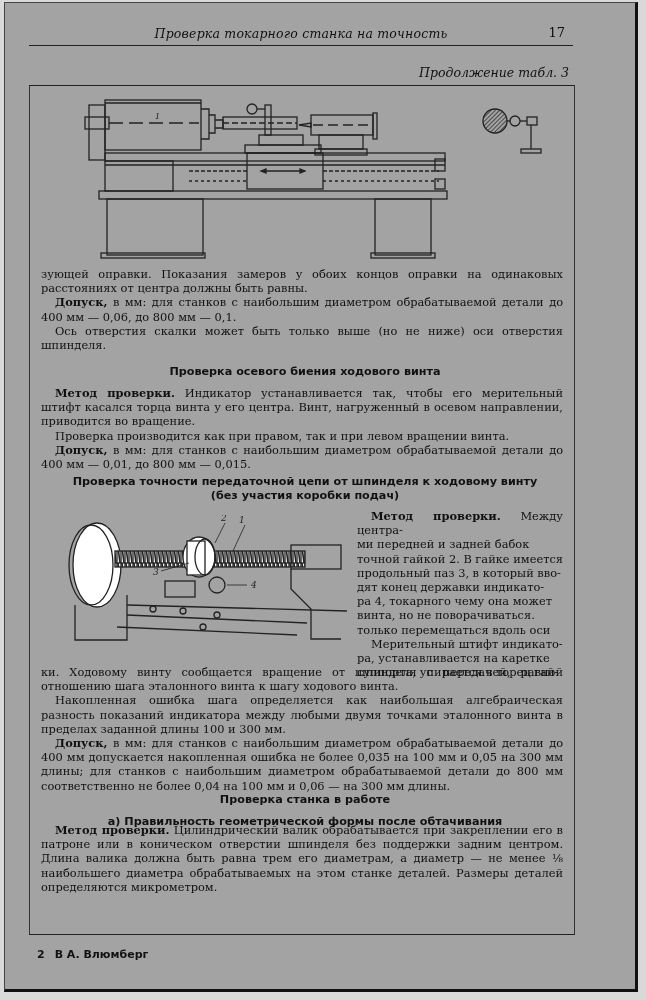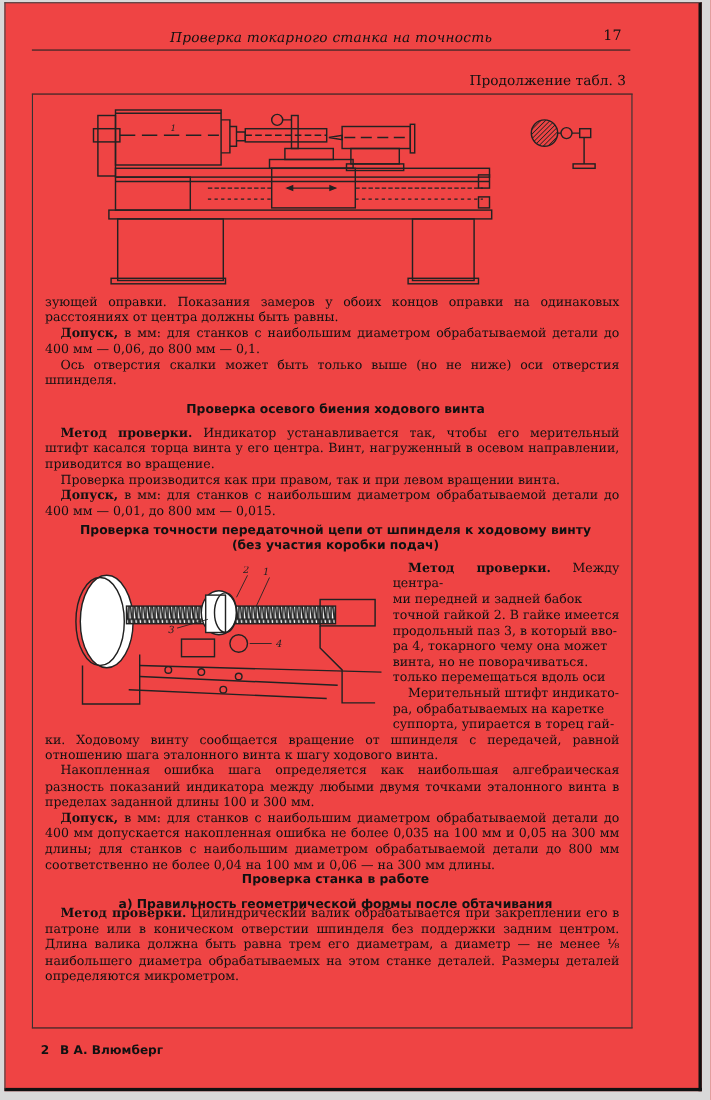--- a/index.html
+++ b/index.html
@@ -1,25 +1,25 @@
 <!DOCTYPE html>
 <html><head>
 <meta charset="utf-8">
 <style>
   html, body { margin: 0; padding: 0; }
   body { width: 646px; height: 1000px; background: #d9d9d9; position: relative; overflow: hidden;
          font-family: "DejaVu Serif", "Liberation Serif", serif; color: #111; }
-  .page { position: absolute; left: 4px; top: 2px; width: 634px; height: 990px; background: #ef4444;
+  .page { position: absolute; left: 4px; top: 2px; width: 634px; height: 990px; background: #a3a3a3;
           border: 1px solid #444; border-right: 3px solid #111; border-bottom: 3px solid #111; box-sizing: border-box; }
   .running-head { position: absolute; left: 24px; top: 22px; width: 544px; height: 20px;
                   border-bottom: 1.5px solid #222; }
   .rh-title { position: absolute; left: 0; right: 0; top: 1px; text-align: center; font-style: italic;
               font-size: 12.5px; letter-spacing: 0.2px; }
   .rh-page { position: absolute; right: 8px; top: 0; font-size: 13px; margin-left: 40px; }
-  .continuation { position: absolute; right: 66px; top: 62px; font-size: 12.5px; }
+  .continuation { position: absolute; right: 66px; top: 62px; font-style: italic; font-size: 12.5px; }
   .table-frame { position: absolute; left: 24px; top: 82px; width: 546px; height: 850px;
                  border-top: 1.5px solid #222; border-bottom: 1.5px solid #222;
                  border-left: 1px solid #333; border-right: 1px solid #333; box-sizing: border-box; }
   .fig1 { position: absolute; left: 34px; top: 92px; width: 530px; height: 170px; }
   .fig2 { position: absolute; left: 52px; top: 512px; width: 290px; height: 130px; }
   .txt { position: absolute; font-size: 11.4px; line-height: 14.2px; text-align: justify; }
   .txt p { margin: 0; }
   .ind { text-indent: 14px; }
   .b { font-weight: bold; }
   .it { }
@@ -179,25 +179,26 @@
         <line x1="1" y1="0" x2="3" y2="16" stroke="#222" stroke-width="1.6"></line>
       </pattern>
     </defs>
   </svg>
 
   <div class="txt" style="left:352px; top:506px; width:206px;">
     <p class="ind"><span class="b">Метод проверки.</span><span> Между центра-</span></p>
     <p>ми передней и задней бабок</p>
     <p>точной гайкой 2. В гайке имеется</p>
     <p>продольный паз 3, в который вво-</p>
+    <p>дят конец державки индикато-</p>
     <p>ра 4, токарного чему она может</p>
     <p>винта, но не поворачиваться.</p>
     <p>только перемещаться вдоль оси</p>
     <p class="ind">Мерительный штифт индикато-</p>
-    <p>ра, обрабатываемых на каретке</p>
+    <p>ра, устанавливается на каретке</p>
     <p>суппорта, упирается в торец гай-</p>
   </div>
 
   <div class="txt" style="left:36px; top:662px; width:522px;">
     <p>ки. Ходовому винту сообщается вращение от шпинделя с передачей, равной отношению шага эталонного винта к шагу ходового винта.</p>
     <p class="ind">Накопленная ошибка шага определяется как наибольшая алгебраическая разность показаний индикатора между любыми двумя точками эталонного винта в пределах заданной длины 100 и 300 мм.</p>
     <p class="ind"><span class="b">Допуск,</span> <span>в</span> <span class="it">мм</span><span>: для станков с наибольшим диаметром обрабатываемой детали до 400 мм допускается накопленная ошибка не более 0,035 на 100 мм и 0,05 на 300 мм длины; для станков с наибольшим диаметром обрабатываемой детали до 800 мм соответственно не более 0,04 на 100 мм и 0,06 — на 300 мм длины.</span></p>
   </div>
 
   <div class="h" style="top:790px;">Проверка станка в работе</div>

